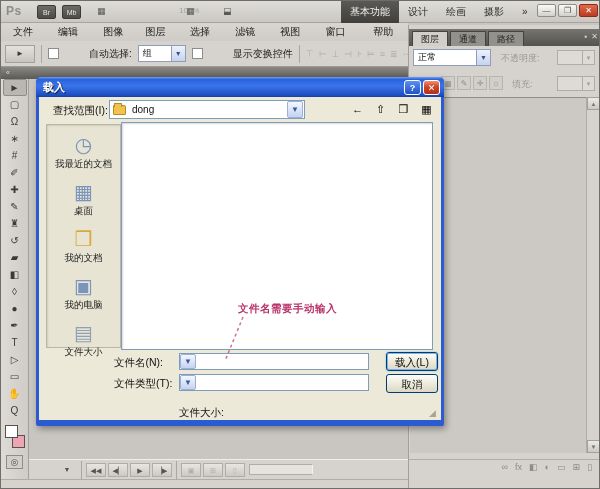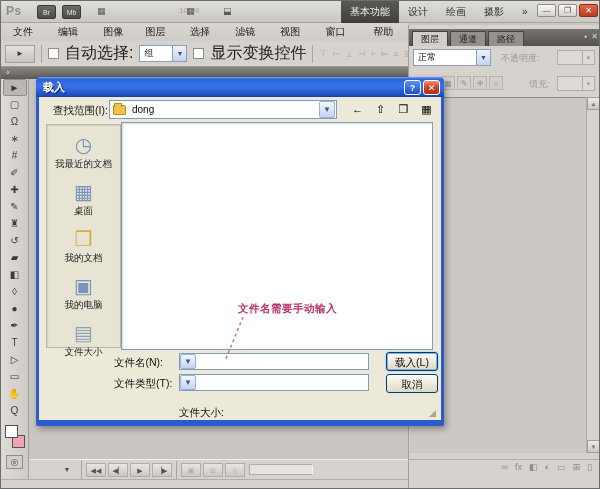--- a/index.html
+++ b/index.html
@@ -26,21 +26,21 @@
   #menu-bar{left:0;top:22px;width:407px;height:18px;background:linear-gradient(#d9d6d1,#cfccc7);
             display:flex;gap:4px;padding-left:5px;}
   #menu-bar .menu-item{font-size:10px;line-height:18px;color:#1b1a19;padding:0 7px;}
   
   #options-bar{left:0;top:40px;width:600px;height:26px;background:#d6d3ce;border-bottom:1px solid #9d9a95;
                display:flex;align-items:center;gap:6px;padding:0 4px;}
   #tool-preset{width:30px;height:18px;border:1px solid #a3a09b;background:linear-gradient(#e4e2dd,#c7c4bf);
                font-size:8px;color:#3c3a38;text-align:center;line-height:16px;}
   .vsep{width:1px;height:18px;background:#aaa7a2;}
   .cbx{width:11px;height:11px;background:#fff;border:1px solid #8f8d89;}
-  .optlab{font-size:16px;color:#1b1a19;}
+  .optlab{font-size:10px;color:#1b1a19;margin-left:24px;}
   .combo{background:#fff;border:1px solid #8f9db9;height:17px;display:flex;align-items:center;}
   .combo .cv{flex:1;font-size:9px;padding:0 4px;color:#111;white-space:nowrap;overflow:hidden;}
   .combo .ca{width:14px;height:100%;background:linear-gradient(#eef1fa,#c6d3ee);border-left:1px solid #8f9db9;
              font-size:7px;color:#33568e;text-align:center;line-height:15px;}
   #align-icons{display:flex;gap:5px;}
   #align-icons .al{font-size:9px;color:#b0ada8;}
   
   #doc-strip{left:0;top:66px;width:407px;height:12px;background:linear-gradient(#8a8882,#5c5a56);
              color:#dddbd6;font-size:7px;line-height:12px;padding-left:5px;}
   
@@ -273,21 +273,21 @@
     </div>
     <div id="lock-row" class="abs">
       <span class="glab abs" style="left:4px;top:3px;">锁定:</span>
       <span class="abs" style="left:32px;top:1px;display:flex;gap:2px;">
 
       <span class="lockic">▦</span>
           <span class="lockic">✎</span>
           <span class="lockic">✛</span>
           <span class="lockic">⌂</span>
         </span>
-      <span class="glab abs" style="left:120px;top:3px;">填充:</span>
+      <span class="glab abs" style="left:103px;top:3px;">填充:</span>
       <span class="dcombo abs" style="left:148px;top:1px;width:38px;">
         <span class="dv"></span>
         <span class="da">▼</span>
       </span>
     </div>
     <div id="layers-list" class="abs"></div>
     <div id="lscroll" class="abs">
       <div class="sarrow">▲</div>
       <div class="sarrow abs" style="bottom:0;">▼</div>
     </div>
@@ -304,21 +304,21 @@
   </div>
 
   <div id="dialog" class="abs">
     <div id="dlg-title">
       <span class="t">载入</span>
       <span class="tbtn">?</span>
       <span class="tbtn close">✕</span>
     </div>
     <div id="dlg-body">
       <span class="dlab abs" style="left:14px;top:7px;">查找范围(I):</span>
-      <span class="xcombo abs" style="left:70px;top:3px;width:228px;">
+      <span class="xcombo abs" style="left:70px;top:3px;width:196px;">
         <span class="folder-ic"></span>
         <span class="cv">dong</span>
         <span class="ca">▼</span>
       </span>
       <span class="abs" style="left:308px;top:3px;display:flex;gap:2px;">
 
       <span class="navic disabled">←</span>
           <span class="navic">⇧</span>
           <span class="navic">❒</span>
           <span class="navic">▦</span>

